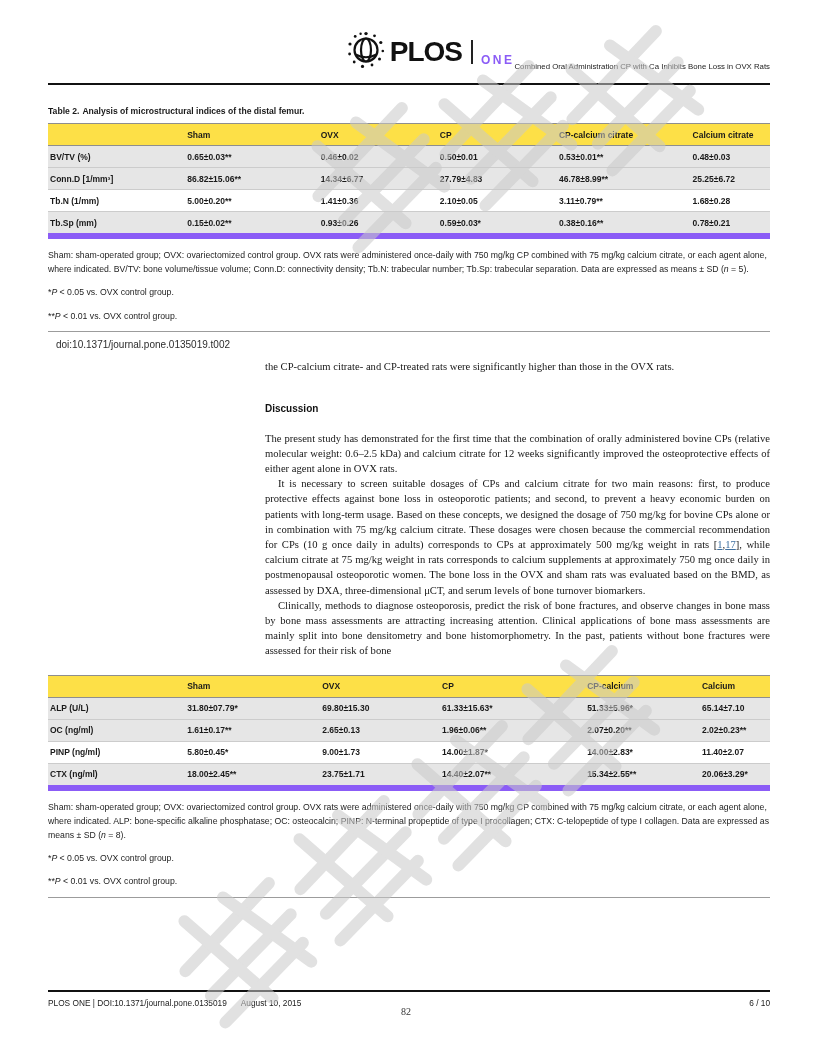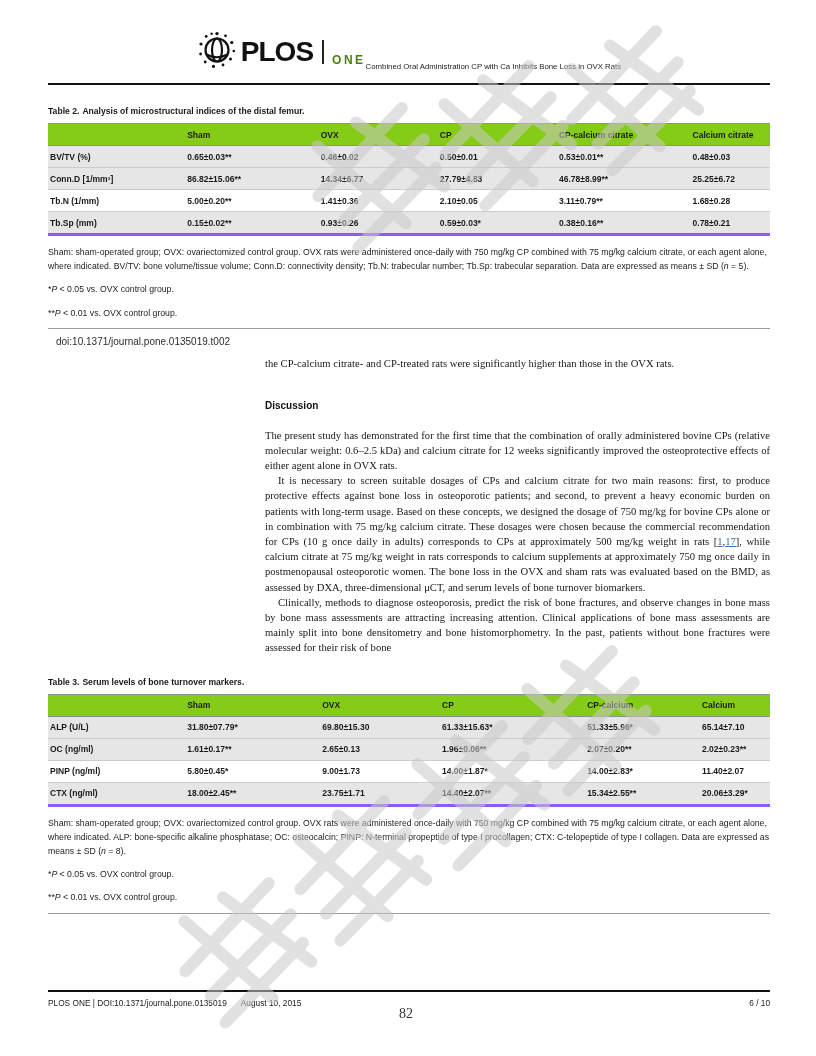--- a/index.html
+++ b/index.html
@@ -8,46 +8,46 @@
     width:816px;height:1056px;
     background:#fff;
     overflow:hidden;
     font-family:"Liberation Sans",sans-serif;
     color:#1a1a1a;
     box-sizing:border-box;
     padding:30px 46px 0 48px;
   }
   
   .header{
-    display:flex;justify-content:center;align-items:flex-end;
+    display:flex;justify-content:flex-end;align-items:flex-end;
     border-bottom:2.5px solid #111;
     padding-bottom:9px;
   }
   .logo{display:flex;align-items:center;}
   .logo-plos{font-weight:800;font-size:28px;letter-spacing:-1px;color:#111;margin-left:4px;}
   .logo-divider{width:2px;height:24px;background:#222;margin:0 8px 0 9px;}
-  .logo-one{font-weight:700;font-size:12px;letter-spacing:2.5px;color:#4d7c0f;margin-top:16px;}
+  .logo-one{font-weight:700;font-size:12px;letter-spacing:2.5px;color:#8b5cf6;margin-top:16px;}
   .running-title{font-size:7.8px;color:#222;padding-bottom:3px;}
   
   .tbl-caption{margin:21px 0 0 0;font-size:8.6px;font-weight:700;}
   .tbl-caption .cap-text{margin-left:3px;}
   table.data{
     width:100%;border-collapse:collapse;margin-top:7px;
     font-size:8.5px;font-weight:700;
   }
   table.data th,table.data td{
     text-align:left;padding:5.5px 4px 5.5px 2px;vertical-align:middle;
   }
   table.data thead th{
     border-top:1.5px solid #8e8e8e;
     border-bottom:1px solid #8e8e8e;
-    background:#84cc16;
+    background:#fde047;
   }
   table.data tbody tr{border-bottom:1px solid #cccccc;}
-  table.data tbody tr:last-child{border-bottom:3px solid #8b5cf6;}
+  table.data tbody tr:last-child{border-bottom:6px solid #8b5cf6;}
   table.data tbody tr.shade{background:#e6e6e6;}
   .tbl-note{margin:9px 0 0 0;font-size:8.7px;line-height:1.62;color:#1d1d1d;}
   .tbl-sig{margin:10px 0 0 0;font-size:8.7px;line-height:1.55;color:#1d1d1d;}
   .tbl-sig i,.tbl-note i{font-style:italic;}
   .tbl-rule{border:none;border-top:1px solid #9c9c9c;margin:8px 0 0 0;}
   .tbl-doi{margin:7px 0 0 8px;font-size:10px;color:#2d2d2d;}
   
   .body-col{
     margin-left:217px;
     font-family:"Liberation Serif",serif;
@@ -69,21 +69,21 @@
     position:absolute;left:48px;right:46px;top:990px;
     border-top:2px solid #111;
     padding-top:6px;
     display:flex;justify-content:space-between;
     font-size:8.3px;color:#1a1a1a;
   }
   .footer-left .date{margin-left:14px;}
   .page-number{
     position:absolute;top:1006px;left:0;width:812px;
     text-align:center;
-    font-family:"Liberation Serif",serif;font-size:14px;color:#333;
+    font-family:"Liberation Serif",serif;font-size:10px;color:#333;
   }
   
   .watermark{
     position:absolute;left:0;top:0;width:816px;height:1056px;
     pointer-events:none;z-index:5;
   }
 </style>
 </head>
 <body>
 
@@ -188,23 +188,20 @@
 
   <div class="body-col">
     <p class="body-p intro">the CP-calcium citrate- and CP-treated rats were significantly higher than those in the OVX rats.</p>
     <h2 class="section-heading">Discussion</h2>
     <p class="body-p">The present study has demonstrated for the first time that the combination of orally administered bovine CPs (relative molecular weight: 0.6–2.5 kDa) and calcium citrate for 12 weeks significantly improved the osteoprotective effects of either agent alone in OVX rats.</p>
     <p class="body-p cont indent"><span>It is necessary to screen suitable dosages of CPs and calcium citrate for two main reasons: first, to produce protective effects against bone loss in osteoporotic patients; and second, to prevent a heavy economic burden on patients with long-term usage. Based on these concepts, we designed the dosage of 750 mg/kg for bovine CPs alone or in combination with 75 mg/kg calcium citrate. These dosages were chosen because the commercial recommendation for CPs (10 g once daily in adults) corresponds to CPs at approximately 500 mg/kg weight in rats [</span><a class="ref">1</a><span>,</span><a class="ref">17</a><span>], while calcium citrate at 75 mg/kg weight in rats corresponds to calcium supplements at approximately 750 mg once daily in postmenopausal osteoporotic women. The bone loss in the OVX and sham rats was evaluated based on the BMD, as assessed by DXA, three-dimensional μCT, and serum levels of bone turnover biomarkers.</span></p>
     <p class="body-p cont indent">Clinically, methods to diagnose osteoporosis, predict the risk of bone fractures, and observe changes in bone mass by bone mass assessments are attracting increasing attention. Clinical applications of bone mass assessments are mainly split into bone densitometry and bone histomorphometry. In the past, patients without bone fractures were assessed for their risk of bone</p>
   </div>
 
   <div style="margin-top:16px;">
-    <p class="tbl-caption">
-      <span>Table 3.</span><span class="cap-text">Serum levels of bone turnover markers.</span>
-    </p>
     <table class="data">
       <colgroup>
           <col style="width:19%">
           <col style="width:18.7%">
           <col style="width:16.6%">
           <col style="width:20.1%">
           <col style="width:15.9%">
           <col style="width:9.7%">
         </colgroup>
       <thead>

